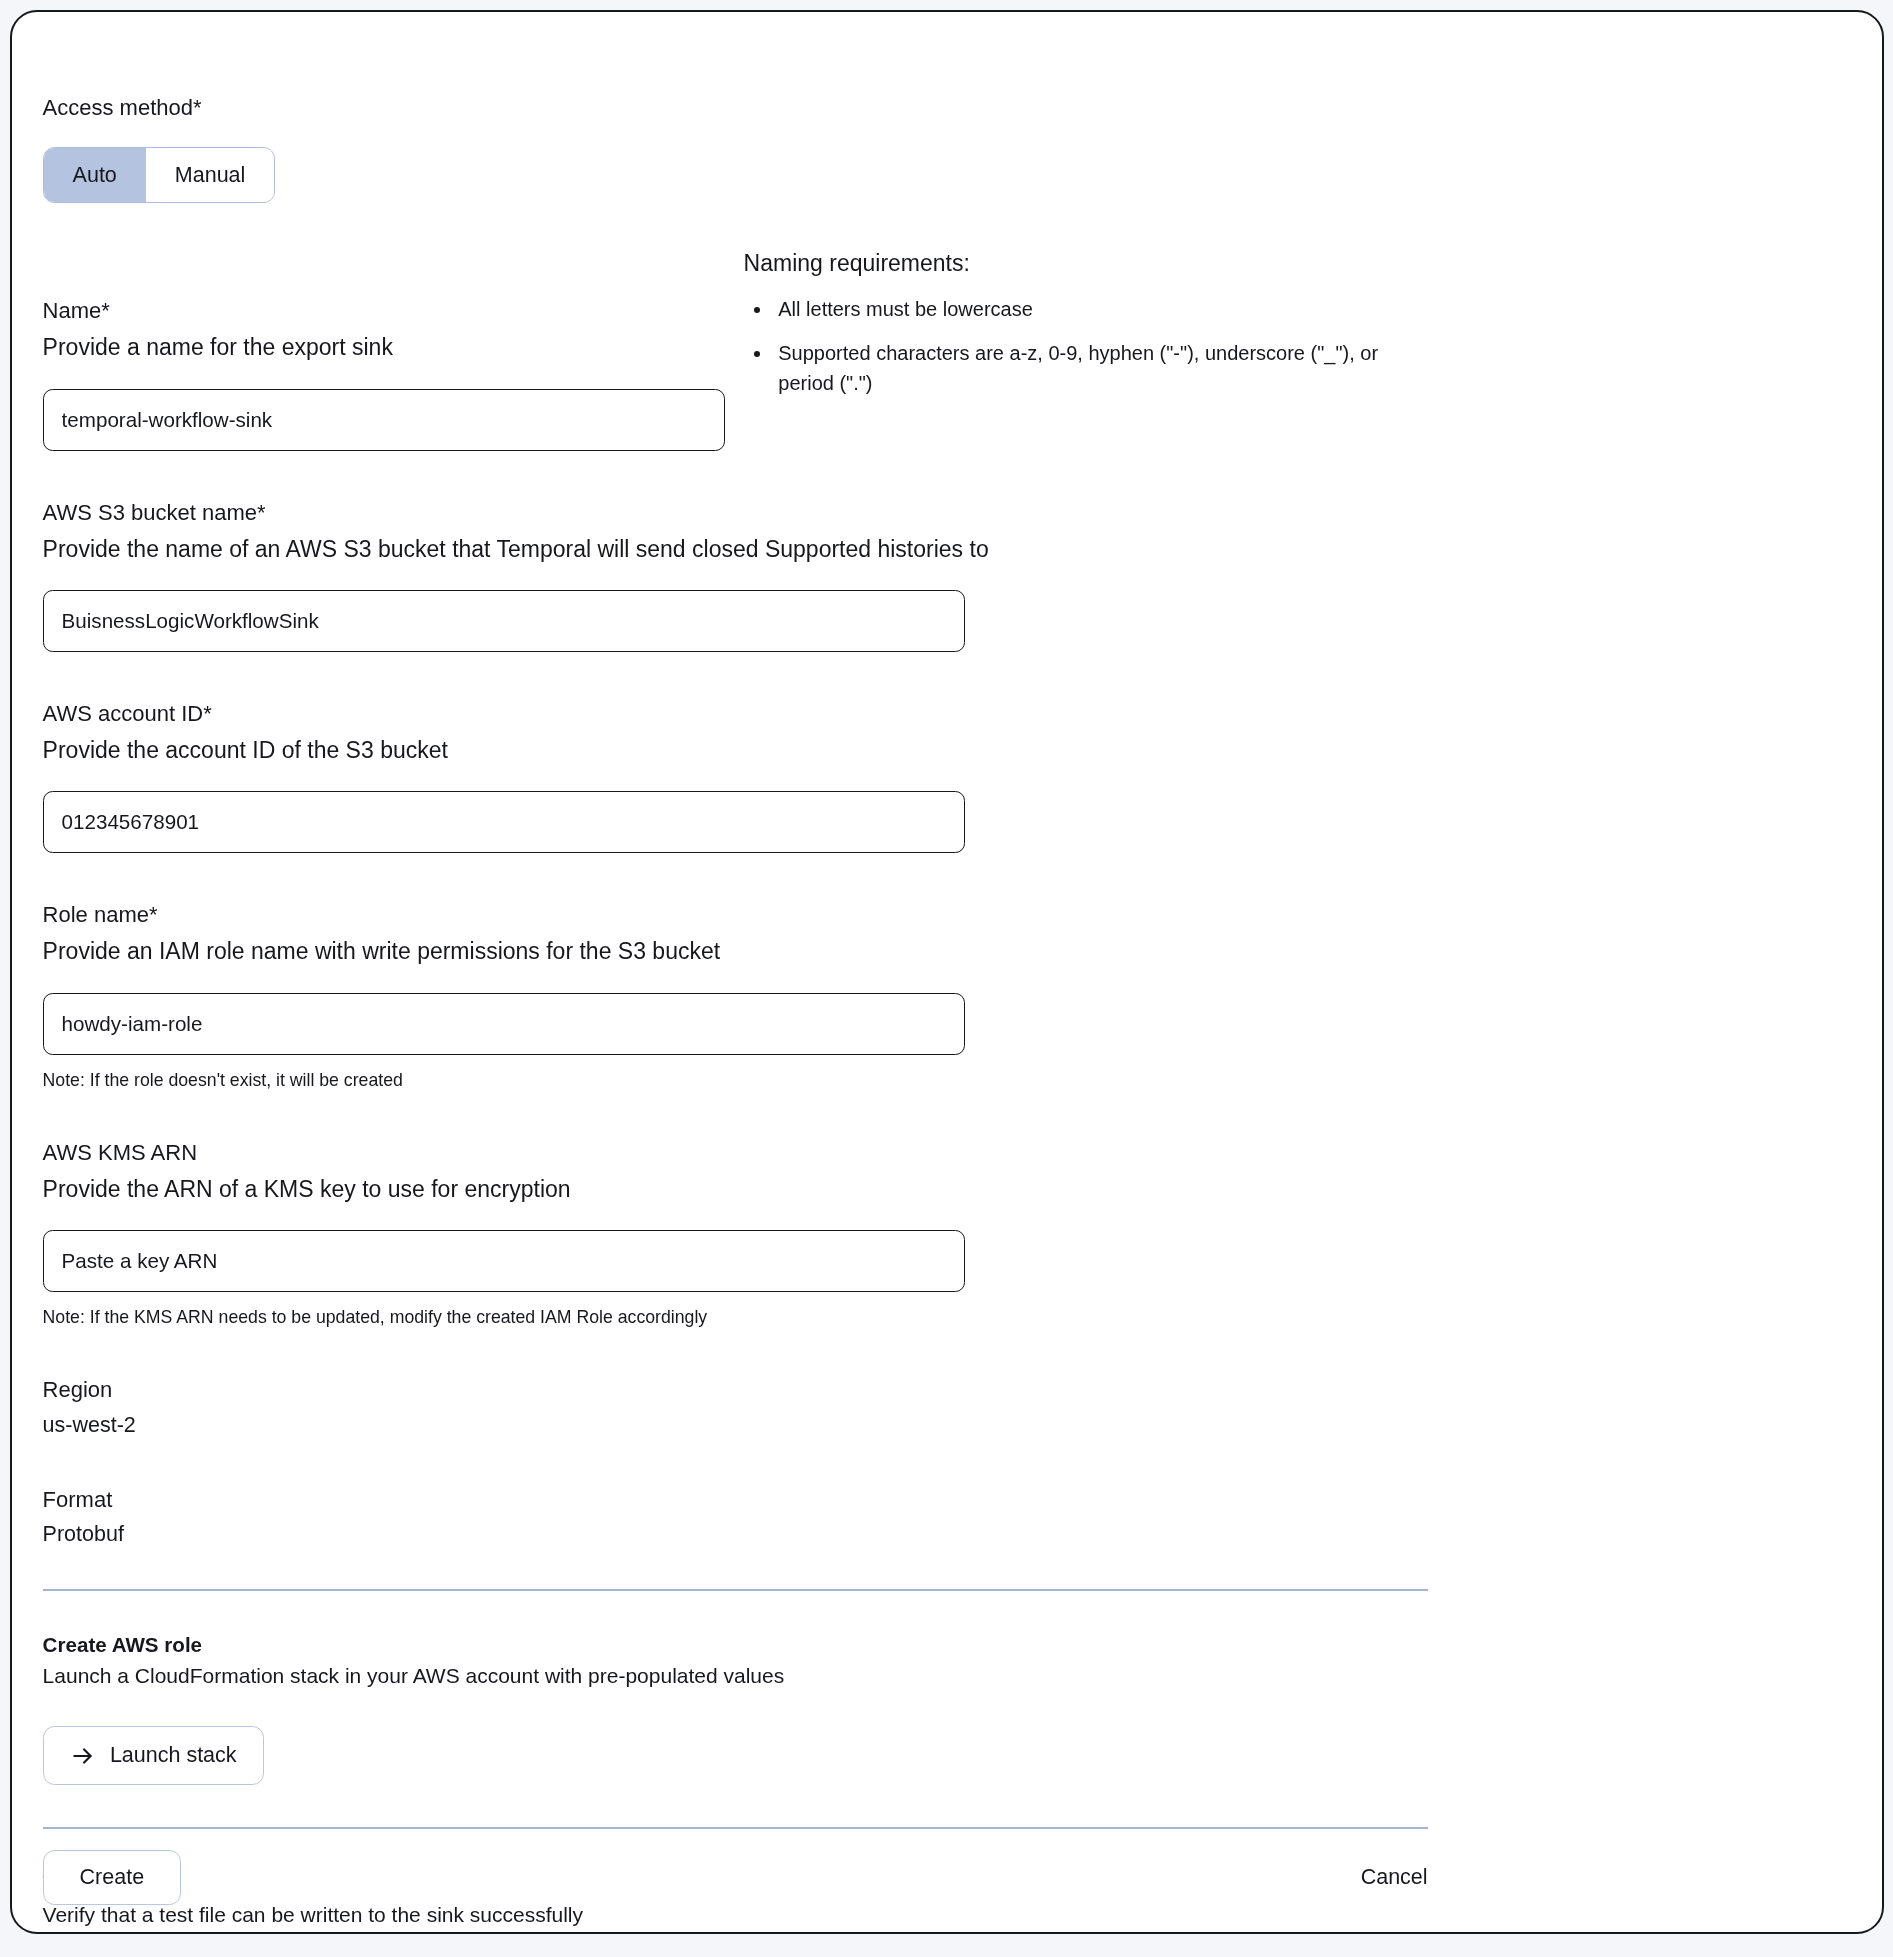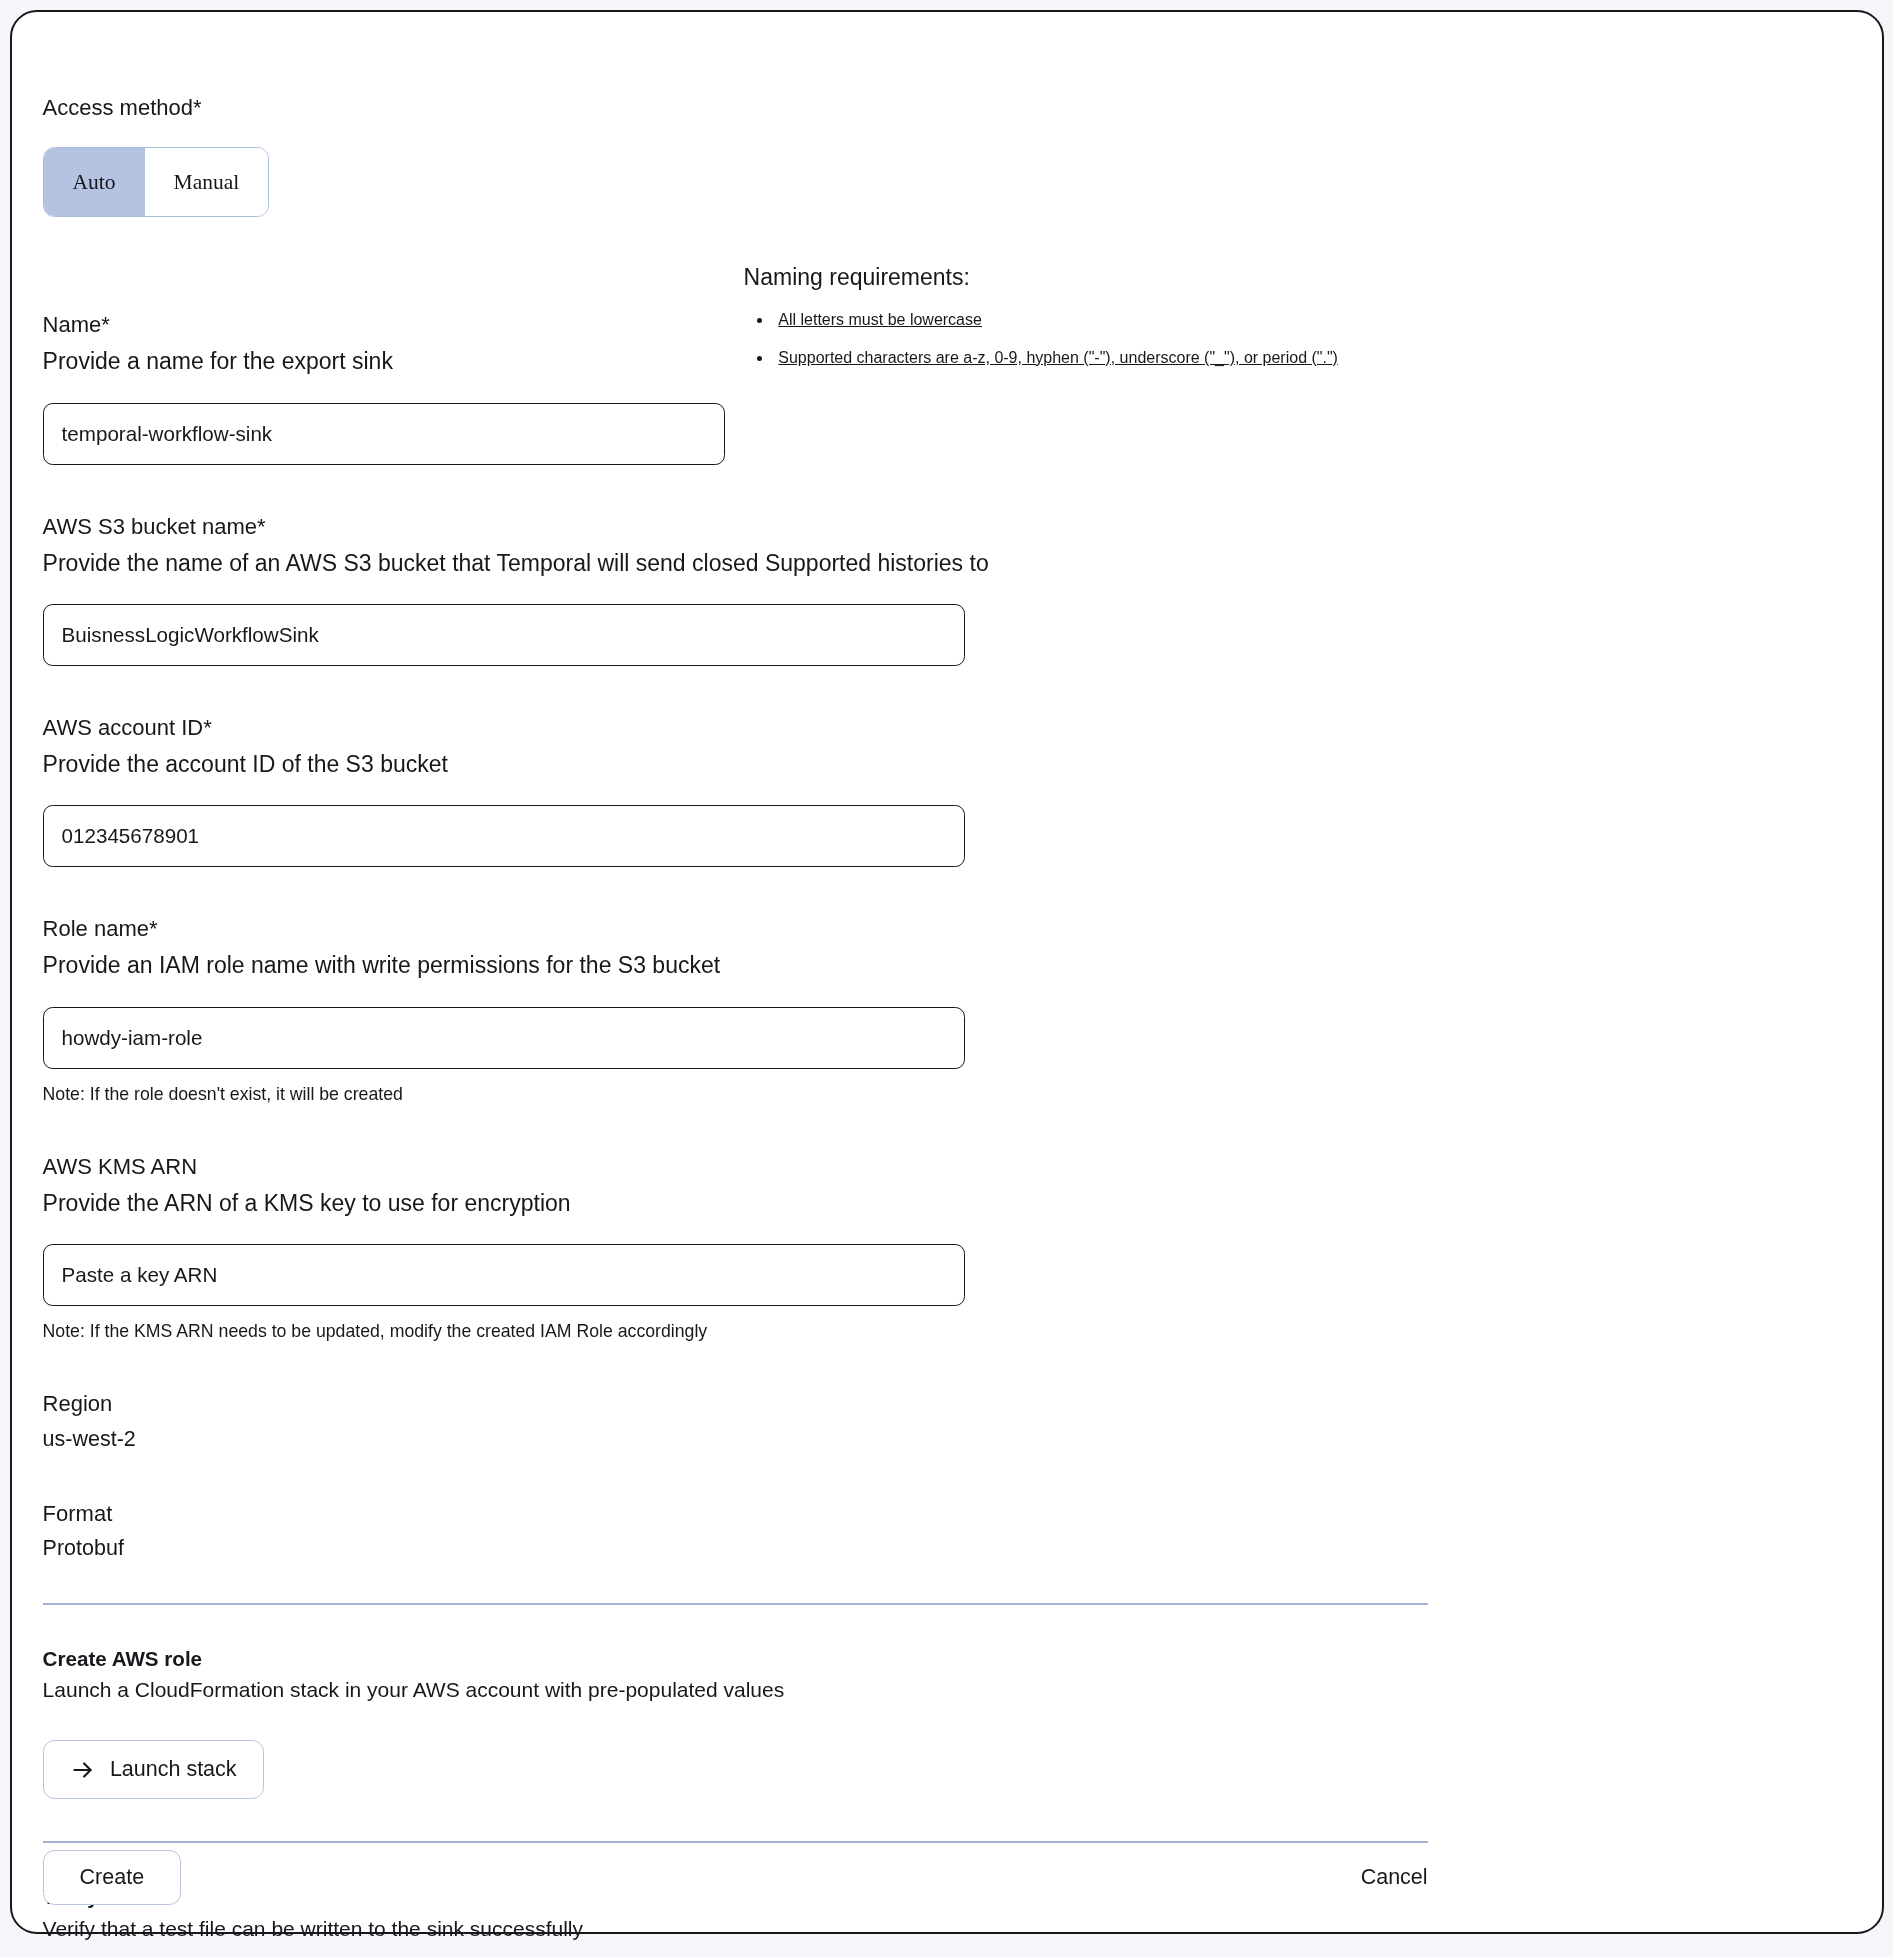--- a/index.html
+++ b/index.html
@@ -34,28 +34,28 @@
   
   .segmented{
     display:inline-flex;
     margin-top:25px;
     border:1.4px solid var(--blue-border);
     border-radius:11.5px;
     overflow:hidden;
     background:#fff;
   }
   .segment{
-    height:68px;
+    height:54px;
     display:flex;align-items:center;justify-content:center;
     padding:16px 29px;
     font-size:21.5px;
     background:#fff;
     cursor:pointer;
     border:none;
-    font-family:Liberation Serif, serif;
+    font-family:Liberation Sans, sans-serif;
     color:var(--ink);
   }
   .segment.selected{background:var(--seg-fill);}
 
   .section-gap{margin-top:46px;}
 
   .name-row{
     display:grid;
     grid-template-columns:682px 685px;
     column-gap:19px;
@@ -78,25 +78,24 @@
   }
   .text-input::placeholder{color:var(--ink);opacity:1;}
 
   .req-title{font-size:23px;line-height:1.3;}
   .req-list{
     margin-top:15.3px;
     padding-left:29px;
     list-style:disc;
   }
   .req-list li{
-    font-size:16px;
+    font-size:20px;
     line-height:1.5;
     margin-bottom:13.4px;
     padding-left:5.7px;
-    text-decoration:underline;
   }
 
   .kv-block{margin-top:44px;}
   .kv-value{font-size:21.5px;margin-top:7.6px;}
 
   .divider{
     height:1.9px;
     background:var(--divider);
     width:1385px;
     border:none;

